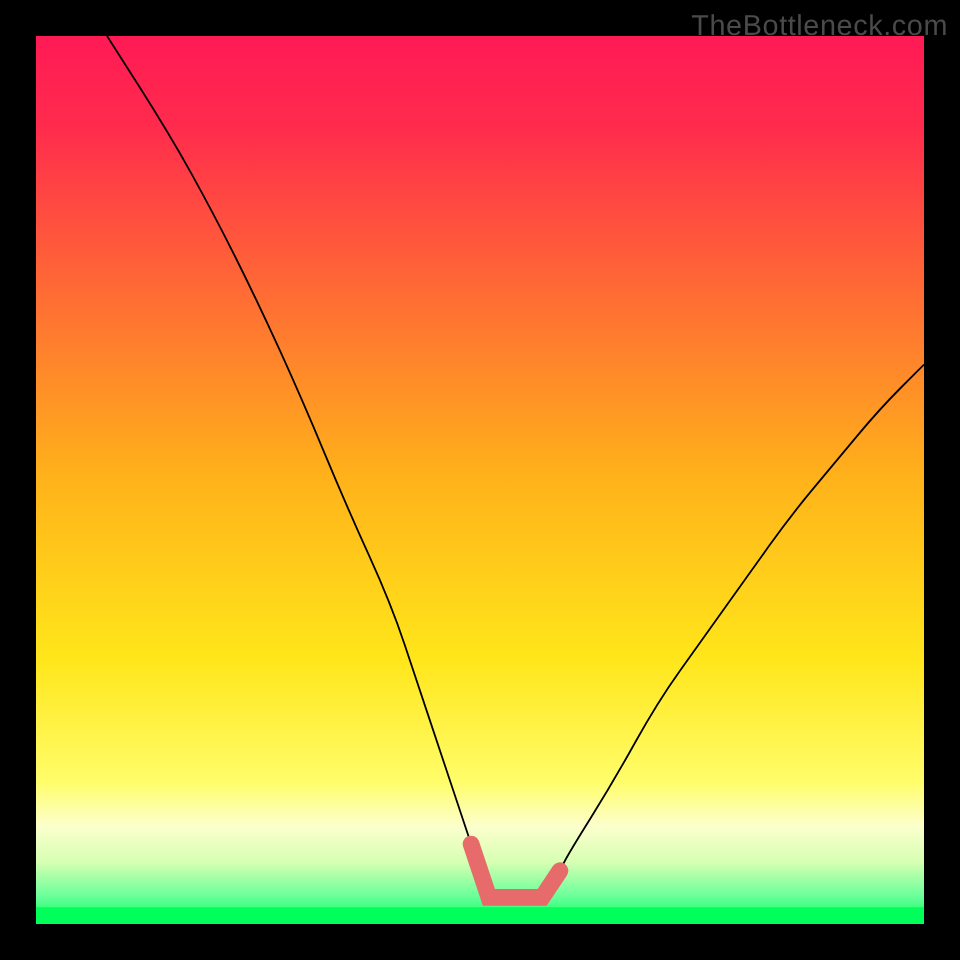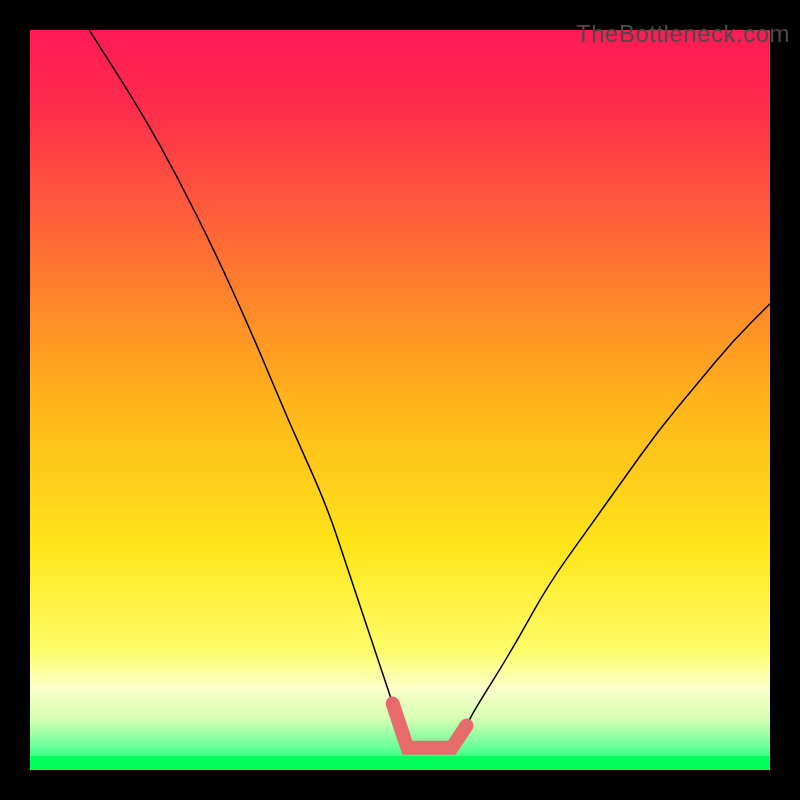--- a/index.html
+++ b/index.html
@@ -5,21 +5,21 @@
   * { margin: 0; padding: 0; box-sizing: border-box; }
   html, body { width: 800px; height: 800px; overflow: hidden; background: #000; }
   .container {
     position: relative;
     width: 800px;
     height: 800px;
     background: #000;
   }
   .watermark {
     position: absolute;
-    top: 20px;
+    top: 8px;
     right: 10px;
     color: #4a4a4a;
     font-family: Arial, Helvetica, sans-serif;
     font-size: 24px;
     font-weight: 500;
     letter-spacing: 0.5px;
     z-index: 20;
   }
   .plot-area {
     position: absolute;

